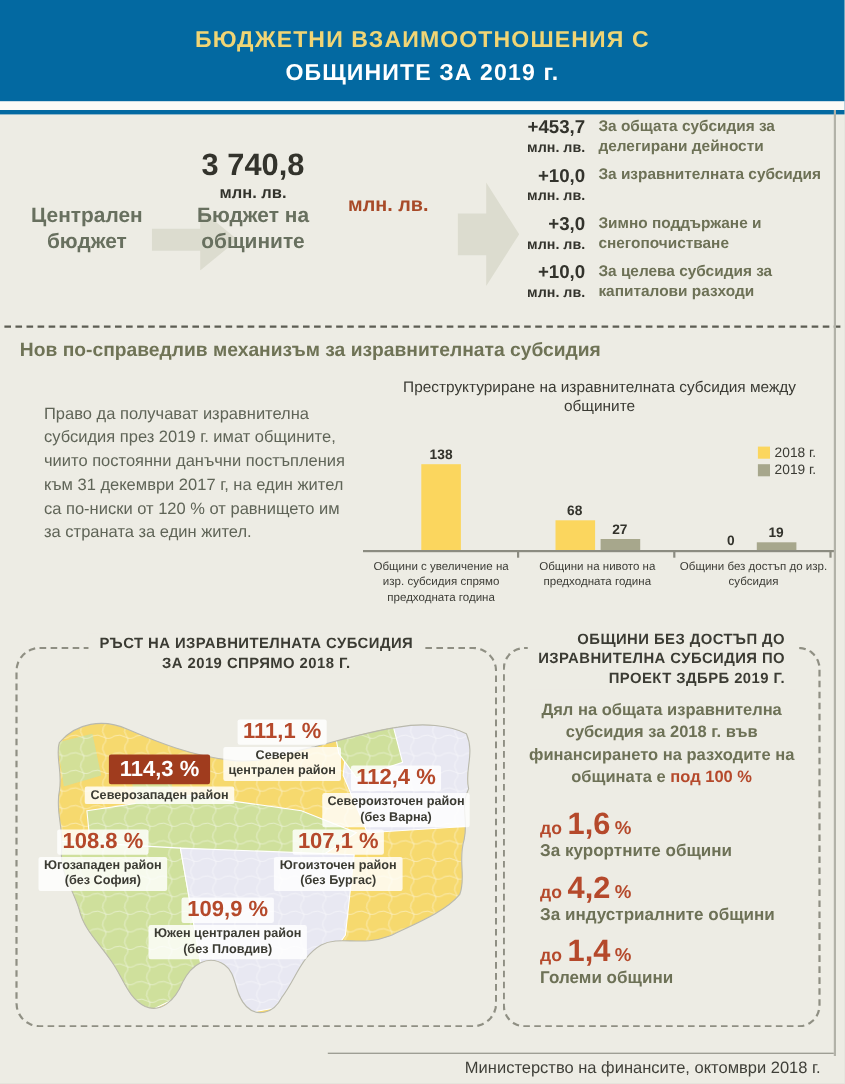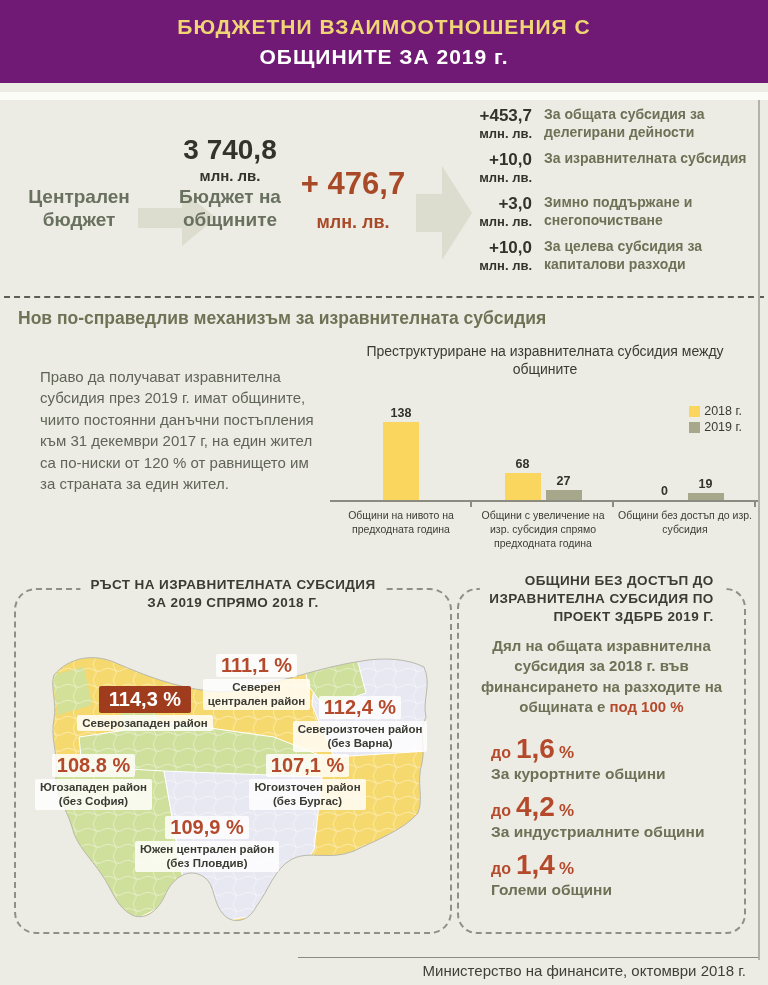--- a/index.html
+++ b/index.html
@@ -1,20 +1,20 @@
 <!DOCTYPE html>
 <html><head>
 <meta charset="utf-8">
 <style>
   html,body{margin:0;padding:0;}
   body{font-family:"Liberation Sans", sans-serif; background:#d8d8d0;}
   .page{position:relative;width:768px;height:985px;background:#edece4;overflow:hidden;}
 
   
-  .header{position:absolute;left:0;top:0;width:768px;height:83px;background:#701a75;
+  .header{position:absolute;left:0;top:0;width:768px;height:104px;background:#0369a1;
           display:flex;flex-direction:column;align-items:center;justify-content:center;gap:6px;}
   .header-line1{color:#f0d575;font-size:21px;font-weight:bold;letter-spacing:1px;}
   .header-line2{color:#ffffff;font-size:21px;font-weight:bold;letter-spacing:1px;}
   .header-gap{position:absolute;left:0;top:92px;width:768px;height:8px;background:#fbfbf7;}
 
   
   .flow{position:absolute;left:0;top:100px;width:768px;height:196px;}
   .src-label{position:absolute;left:18px;top:86px;width:122px;text-align:center;
              font-size:19px;font-weight:bold;color:#68705f;line-height:1.2;}
   .arrow1{position:absolute;left:138px;top:90px;}
@@ -114,21 +114,20 @@
       <polygon class="arrow-shape" points="0,18 44,18 44,0 78,28 44,56 44,38 0,38"></polygon>
     </svg>
 
     <div class="budget-col">
       <div class="budget-value">3 740,8</div>
       <div class="budget-unit">млн. лв.</div>
       <div class="budget-label">Бюджет на общините</div>
     </div>
 
     <div class="increase-col">
-      <div class="increase-value">+ 476,7</div>
       <div class="increase-unit">млн. лв.</div>
     </div>
 
     <svg class="arrow2" width="56" height="110" viewBox="0 0 56 110">
       <polygon class="arrow-shape" points="0,36 26,36 26,8 56,55 26,102 26,74 0,74"></polygon>
     </svg>
 
     <div class="flow-items">
       <div class="fi-row">
         <div class="fi-value">
@@ -209,22 +208,22 @@
               <span class="swatch" style="background: rgb(251, 214, 94);"></span>
               <span>2018 г.</span>
             </div>
             <div class="legend-item">
               <span class="swatch" style="background: rgb(167, 167, 140);"></span>
               <span>2019 г.</span>
             </div>
           </div>
       </div>
       <div class="cat-labels" id="chart-cats">
+          <div class="cat-label">Общини с увеличение на изр. субсидия спрямо предходната година</div>
           <div class="cat-label">Общини на нивото на предходната година</div>
-          <div class="cat-label">Общини с увеличение на изр. субсидия спрямо предходната година</div>
           <div class="cat-label">Общини без достъп до изр. субсидия</div>
         </div>
     </div>
   </div>
 
   <div class="map-box">
     <div class="box-title">РЪСТ НА ИЗРАВНИТЕЛНАТА СУБСИДИЯ
 ЗА 2019 СПРЯМО 2018 Г.</div>
 
     <svg class="map-svg" width="420" height="290" viewBox="0 0 420 290">

